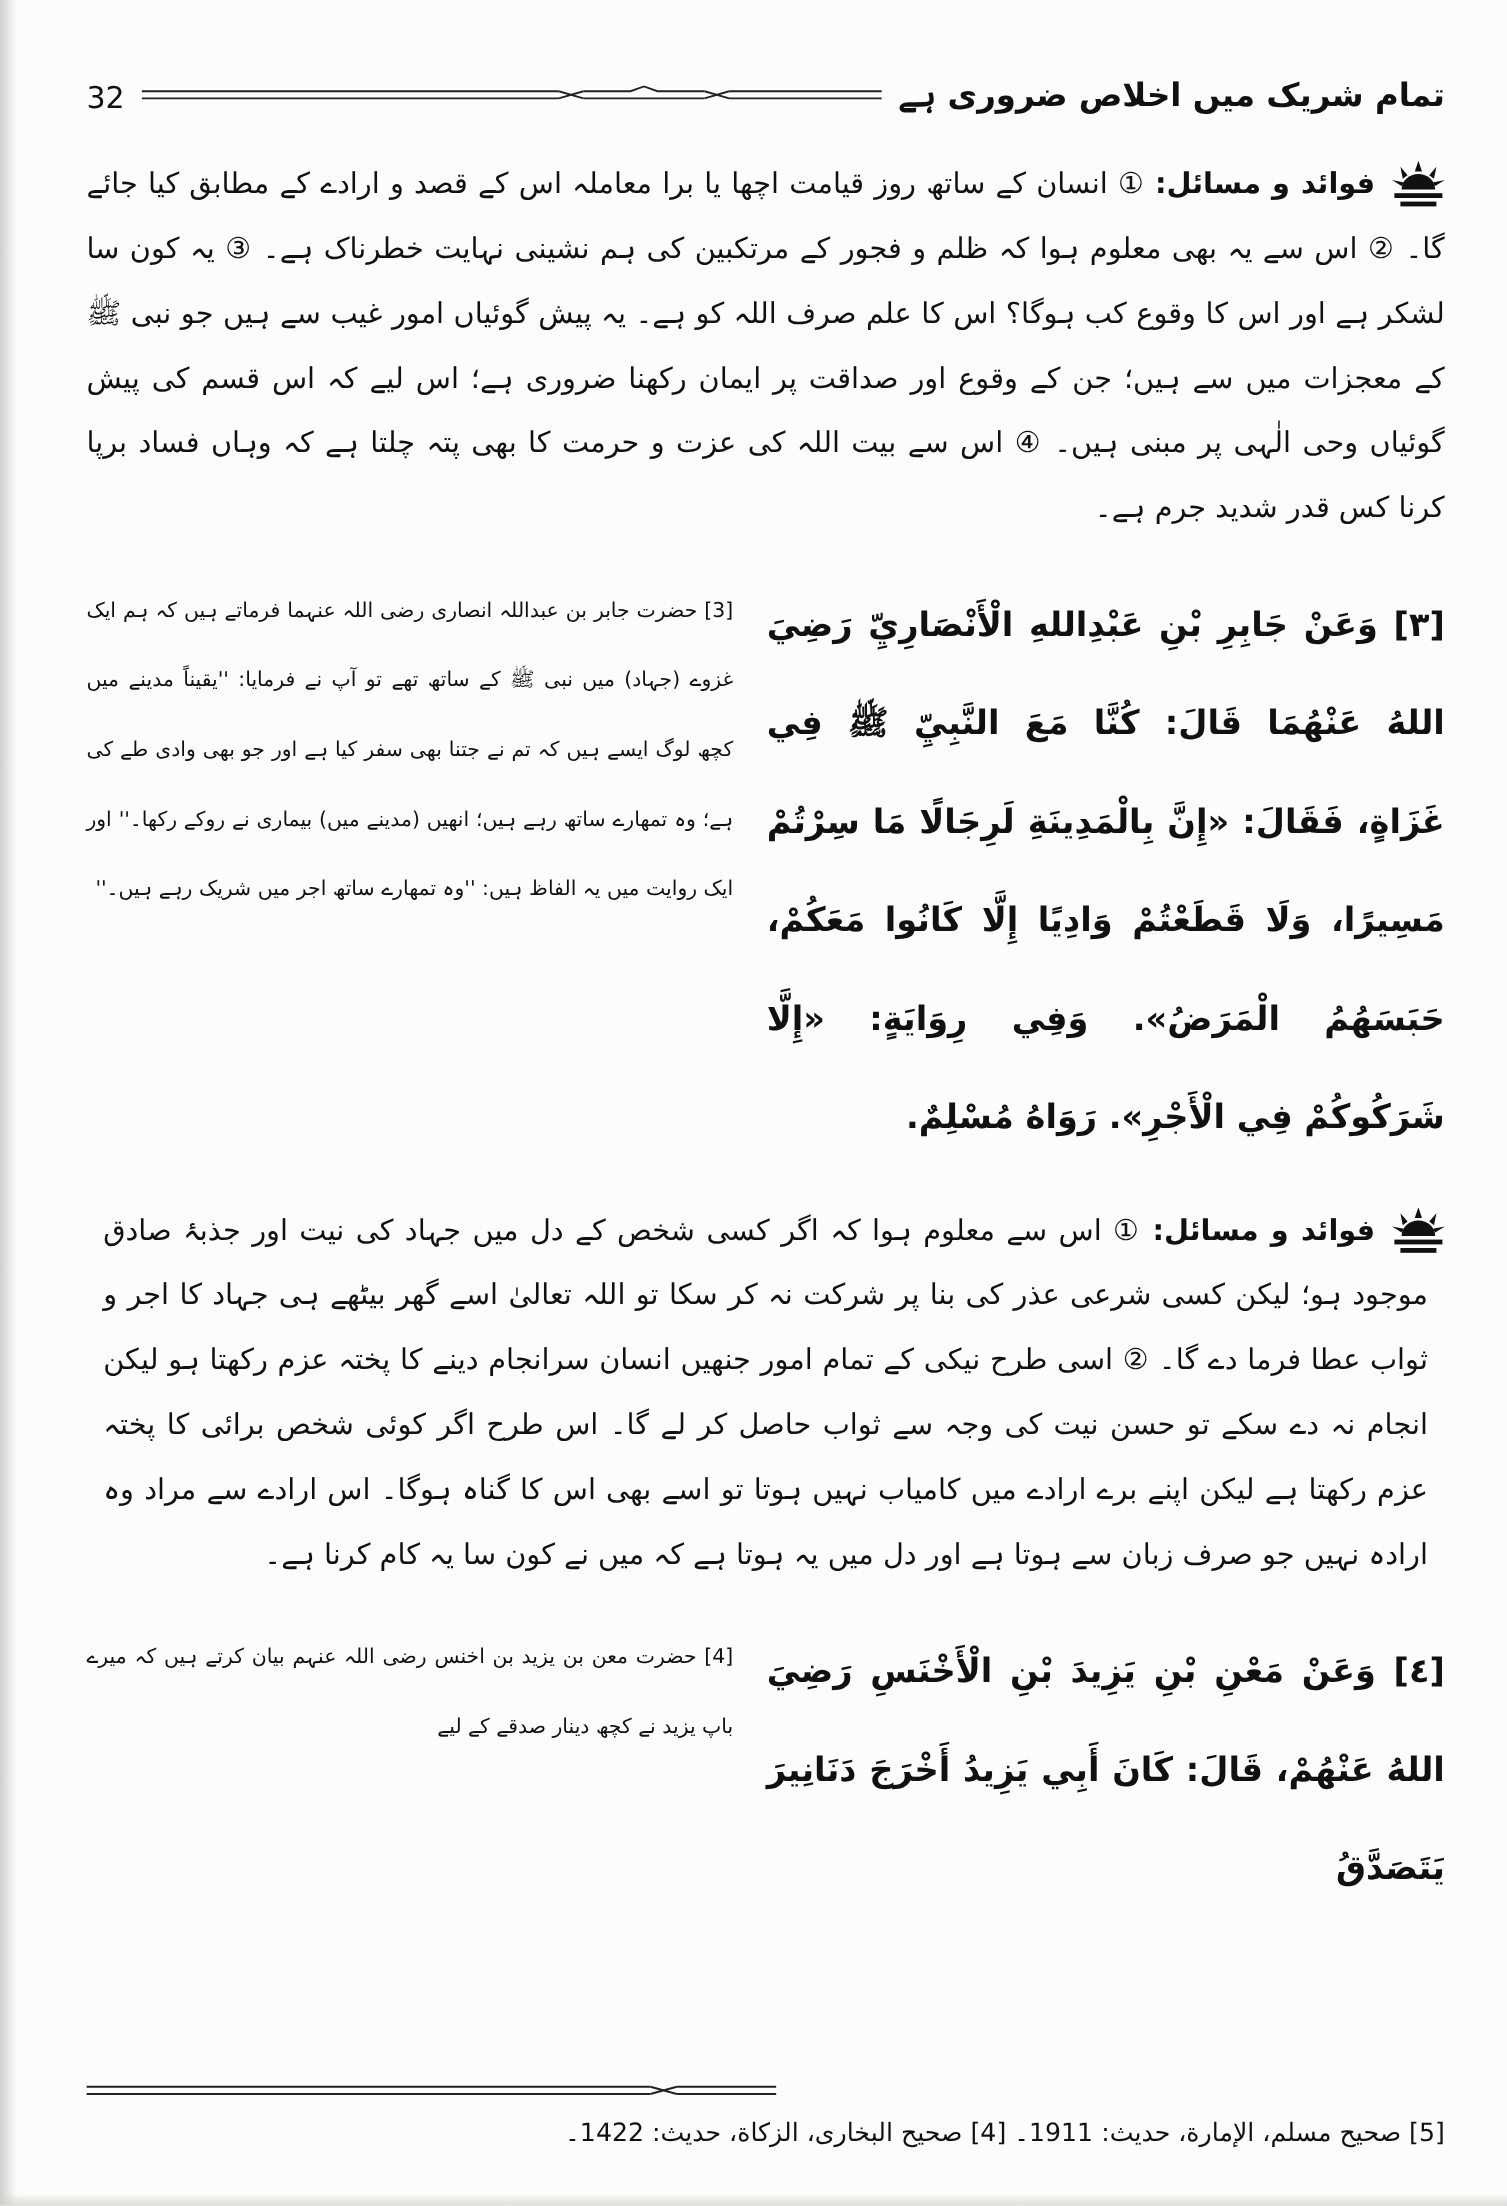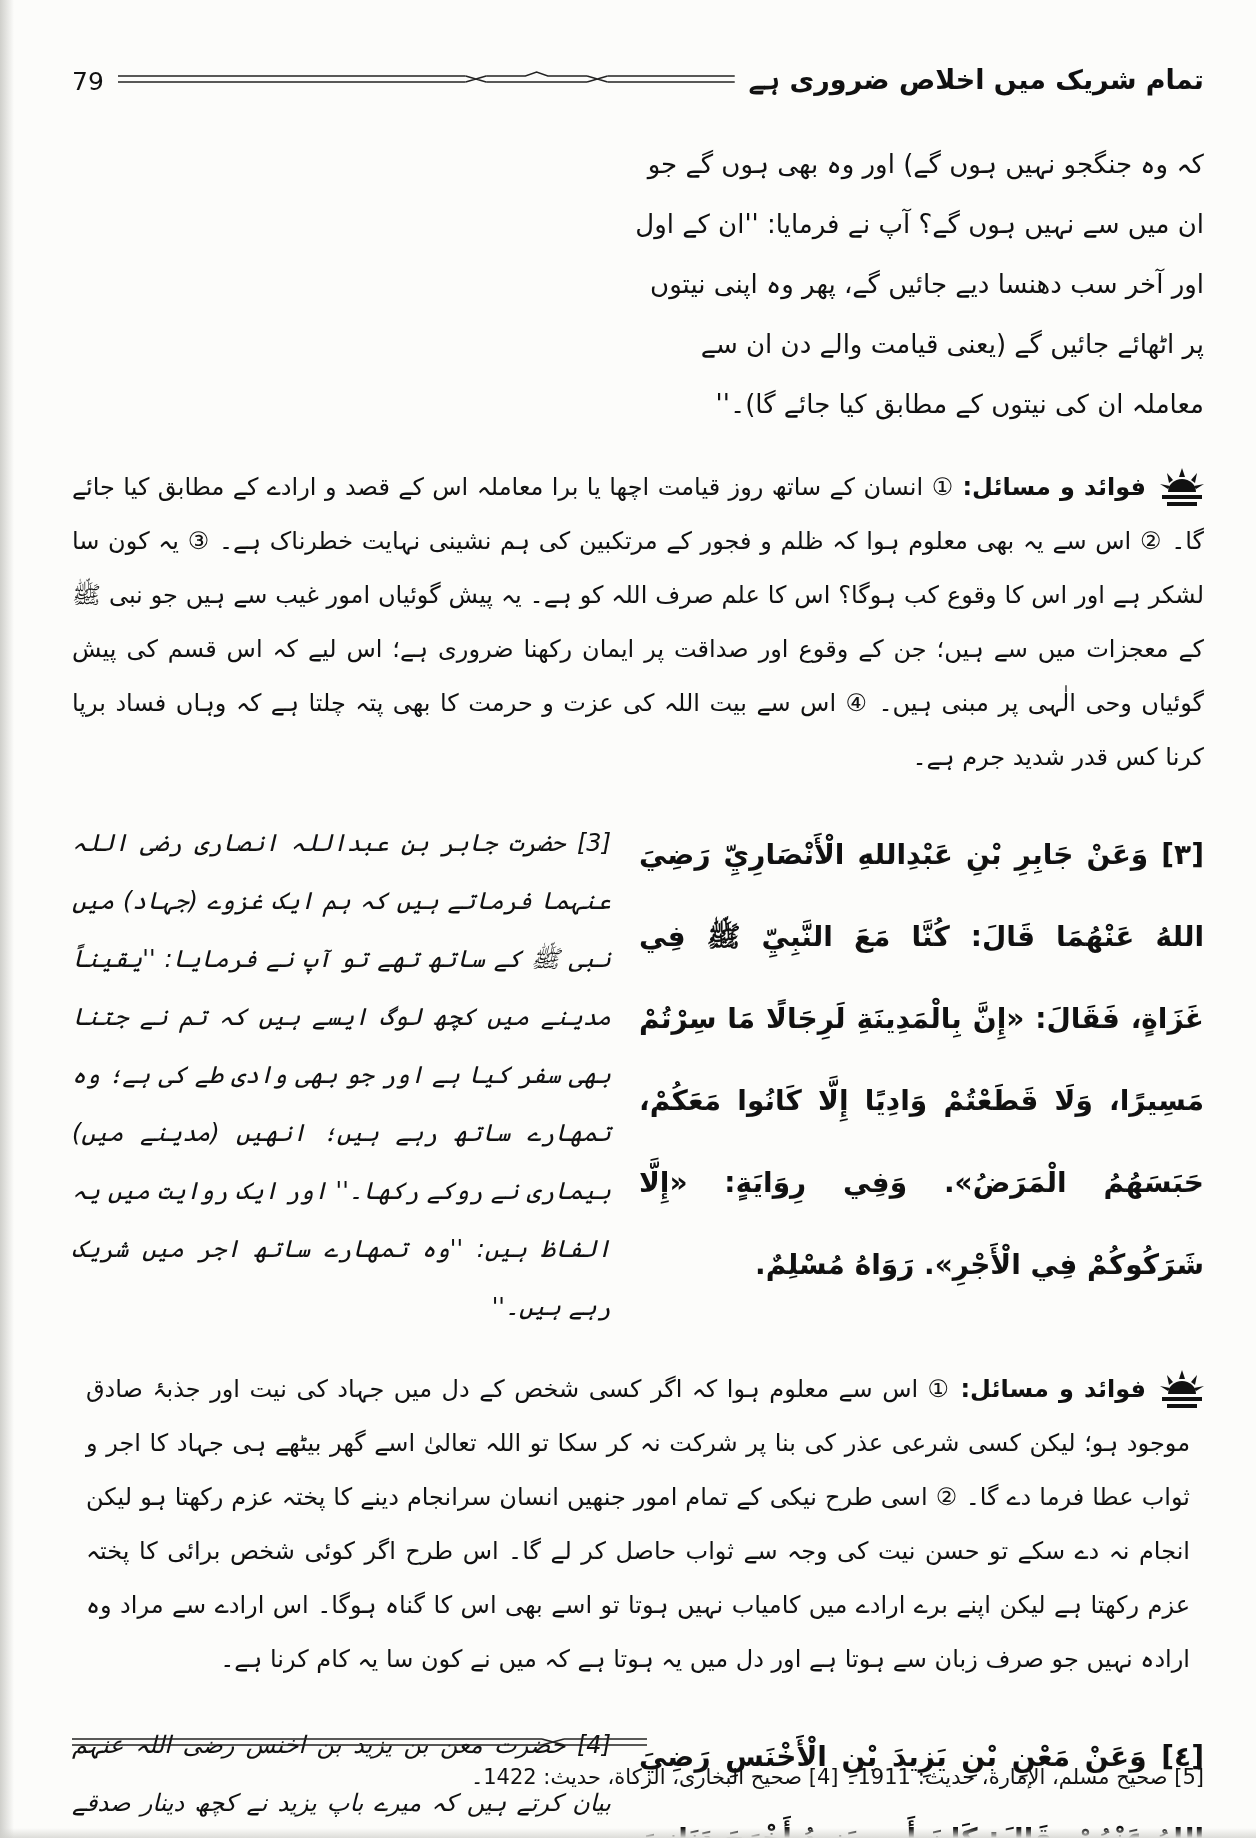--- a/index.html
+++ b/index.html
@@ -64,24 +64,23 @@
     column-gap:28px;
     margin-top:30px;
     direction:rtl;
   }
   .arabic{
     font-size:28px;font-weight:bold;line-height:82px;
     text-align:justify;text-justify:inter-word;
     direction:rtl;
   }
   .urdu{
-    font-size:24px;line-height:58px;
+    font-size:17px;line-height:58px;
     text-align:justify;text-justify:inter-word;
     direction:rtl;
-    font-style:italic;
   }
 
   
   .pgfooter{
     position:absolute;left:72px;right:52px;bottom:44px;
   }
   .foot-rule{display:block;width:575px;height:16px;margin-right:auto;margin-left:0;}
   .foot-text{
     margin:10px 0 0 0;
     font-size:21px;line-height:34px;
@@ -95,26 +94,23 @@
 
   <header class="hdr">
     <span class="hdr-title">تمام شریک میں اخلاص ضروری ہے</span>
     <svg class="hdr-rule rule" viewBox="0 0 660 16" preserveAspectRatio="none" aria-hidden="true">
       <path d="M0,5 H372 M0,11 H372"></path>
       <path d="M372,5 L394,11 M372,11 L394,5"></path>
       <path d="M394,5 H436 L448,1 L460,5 H502 M394,11 H502"></path>
       <path d="M502,5 L524,11 M502,11 L524,5"></path>
       <path d="M524,5 H660 M524,11 H660"></path>
     </svg>
-    <span class="hdr-num">79</span>
+    <span class="hdr-num">32</span>
   </header>
 
-  <section class="intro">
-    <p style="margin:0">کہ وہ جنگجو نہیں ہوں گے) اور وہ بھی ہوں گے جو ان میں سے نہیں ہوں گے؟ آپ نے فرمایا: ''ان کے اول اور آخر سب دھنسا دیے جائیں گے، پھر وہ اپنی نیتوں پر اٹھائے جائیں گے (یعنی قیامت والے دن ان سے معاملہ ان کی نیتوں کے مطابق کیا جائے گا)۔''</p>
-  </section>
 
   <section class="benefits">
     <span class="sun">
       <svg viewBox="0 0 44 40" aria-hidden="true">
         <g fill="#111">
           <path d="M22,0 L19,9 L25,9 Z"></path>
           <path d="M7,5 L13,12 L9,15 Z"></path>
           <path d="M37,5 L31,12 L35,15 Z"></path>
           <path d="M0,16 L10,18 L8,21 Z"></path>
           <path d="M44,16 L34,18 L36,21 Z"></path>

